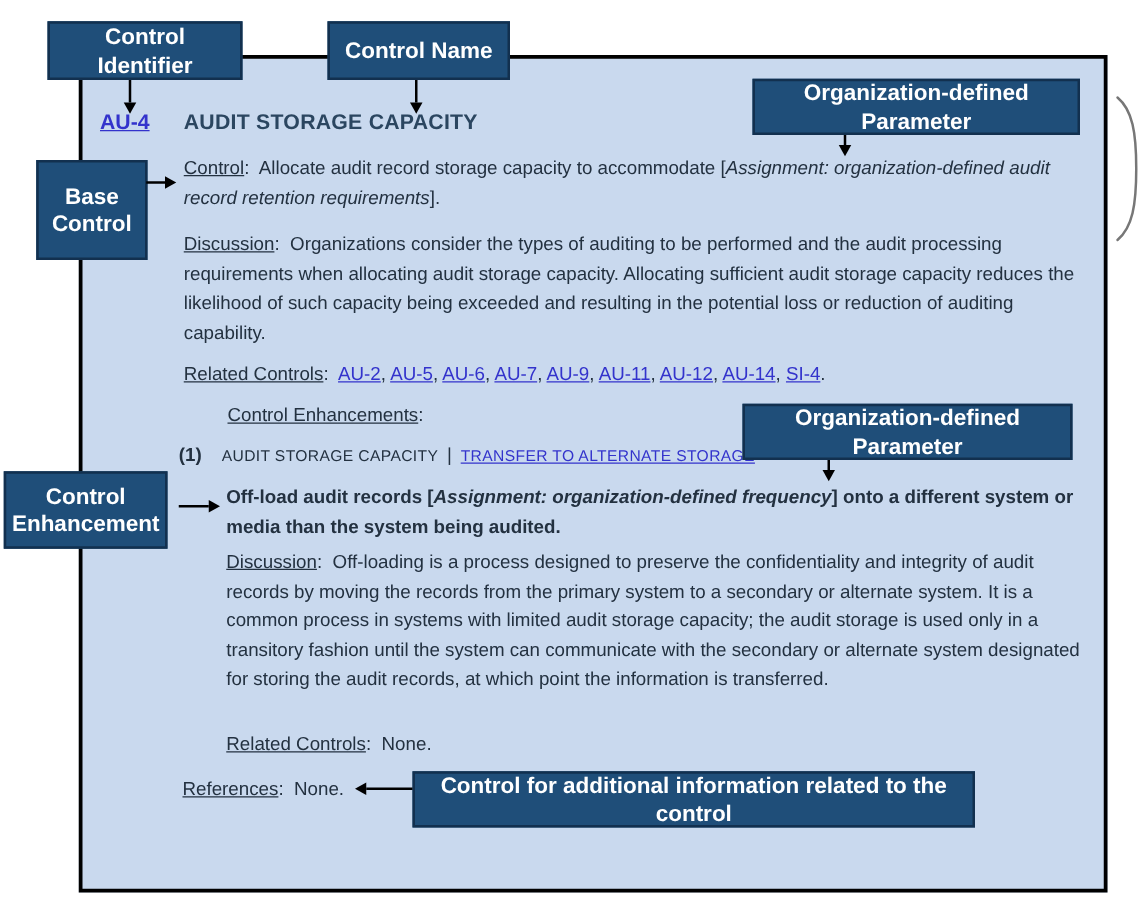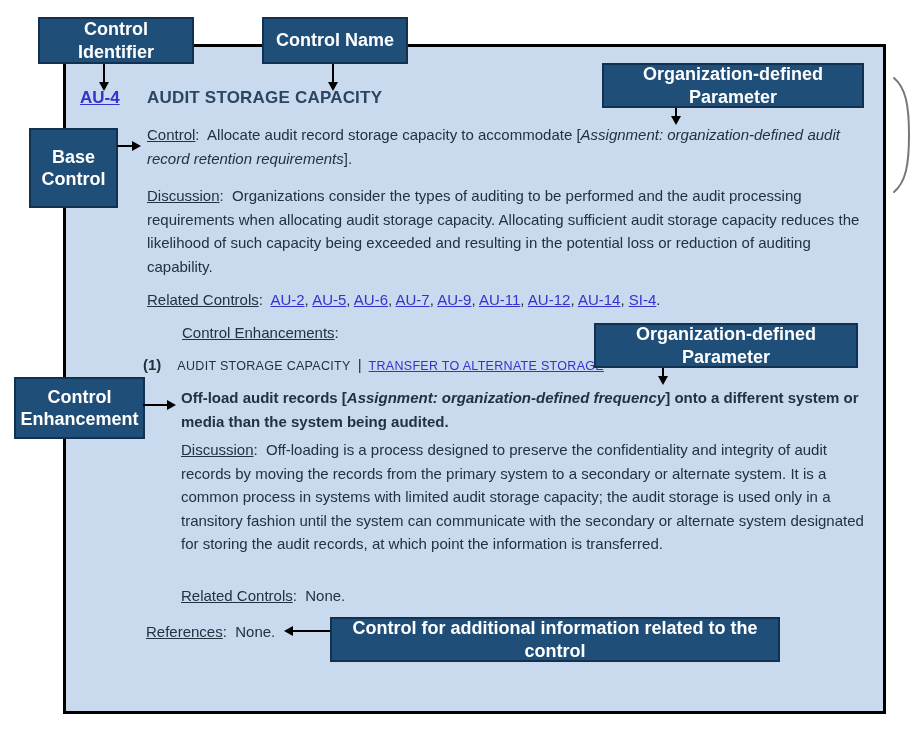--- a/index.html
+++ b/index.html
@@ -86,21 +86,21 @@
     </div>
   <div class="callout" style="left:602px;top:63px;width:262px;height:45px;">
       <span>Organization-defined Parameter</span>
     </div>
   <div class="callout" style="left:594px;top:323px;width:264px;height:45px;">
       <span>Organization-defined Parameter</span>
     </div>
   <div class="callout" style="left:29px;top:128px;width:89px;height:80px;">
       <span>Base Control</span>
     </div>
-  <div class="callout" style="left:14px;top:377px;width:131px;height:62px;">
+  <div class="callout" style="left:3px;top:377px;width:131px;height:62px;">
       <span>Control Enhancement</span>
     </div>
   <div class="callout" style="left:330px;top:617px;width:450px;height:45px;">
       <span>Control for additional information related to the control</span>
     </div>
 
   <div class="arr-v" style="left:103px;top:64px;height:18px;"></div>
   <div class="arr-v" style="left:332px;top:64px;height:18px;"></div>
   <div class="arr-v" style="left:675px;top:108px;height:8px;"></div>
   <div class="arr-v" style="left:662px;top:368px;height:8px;"></div>

